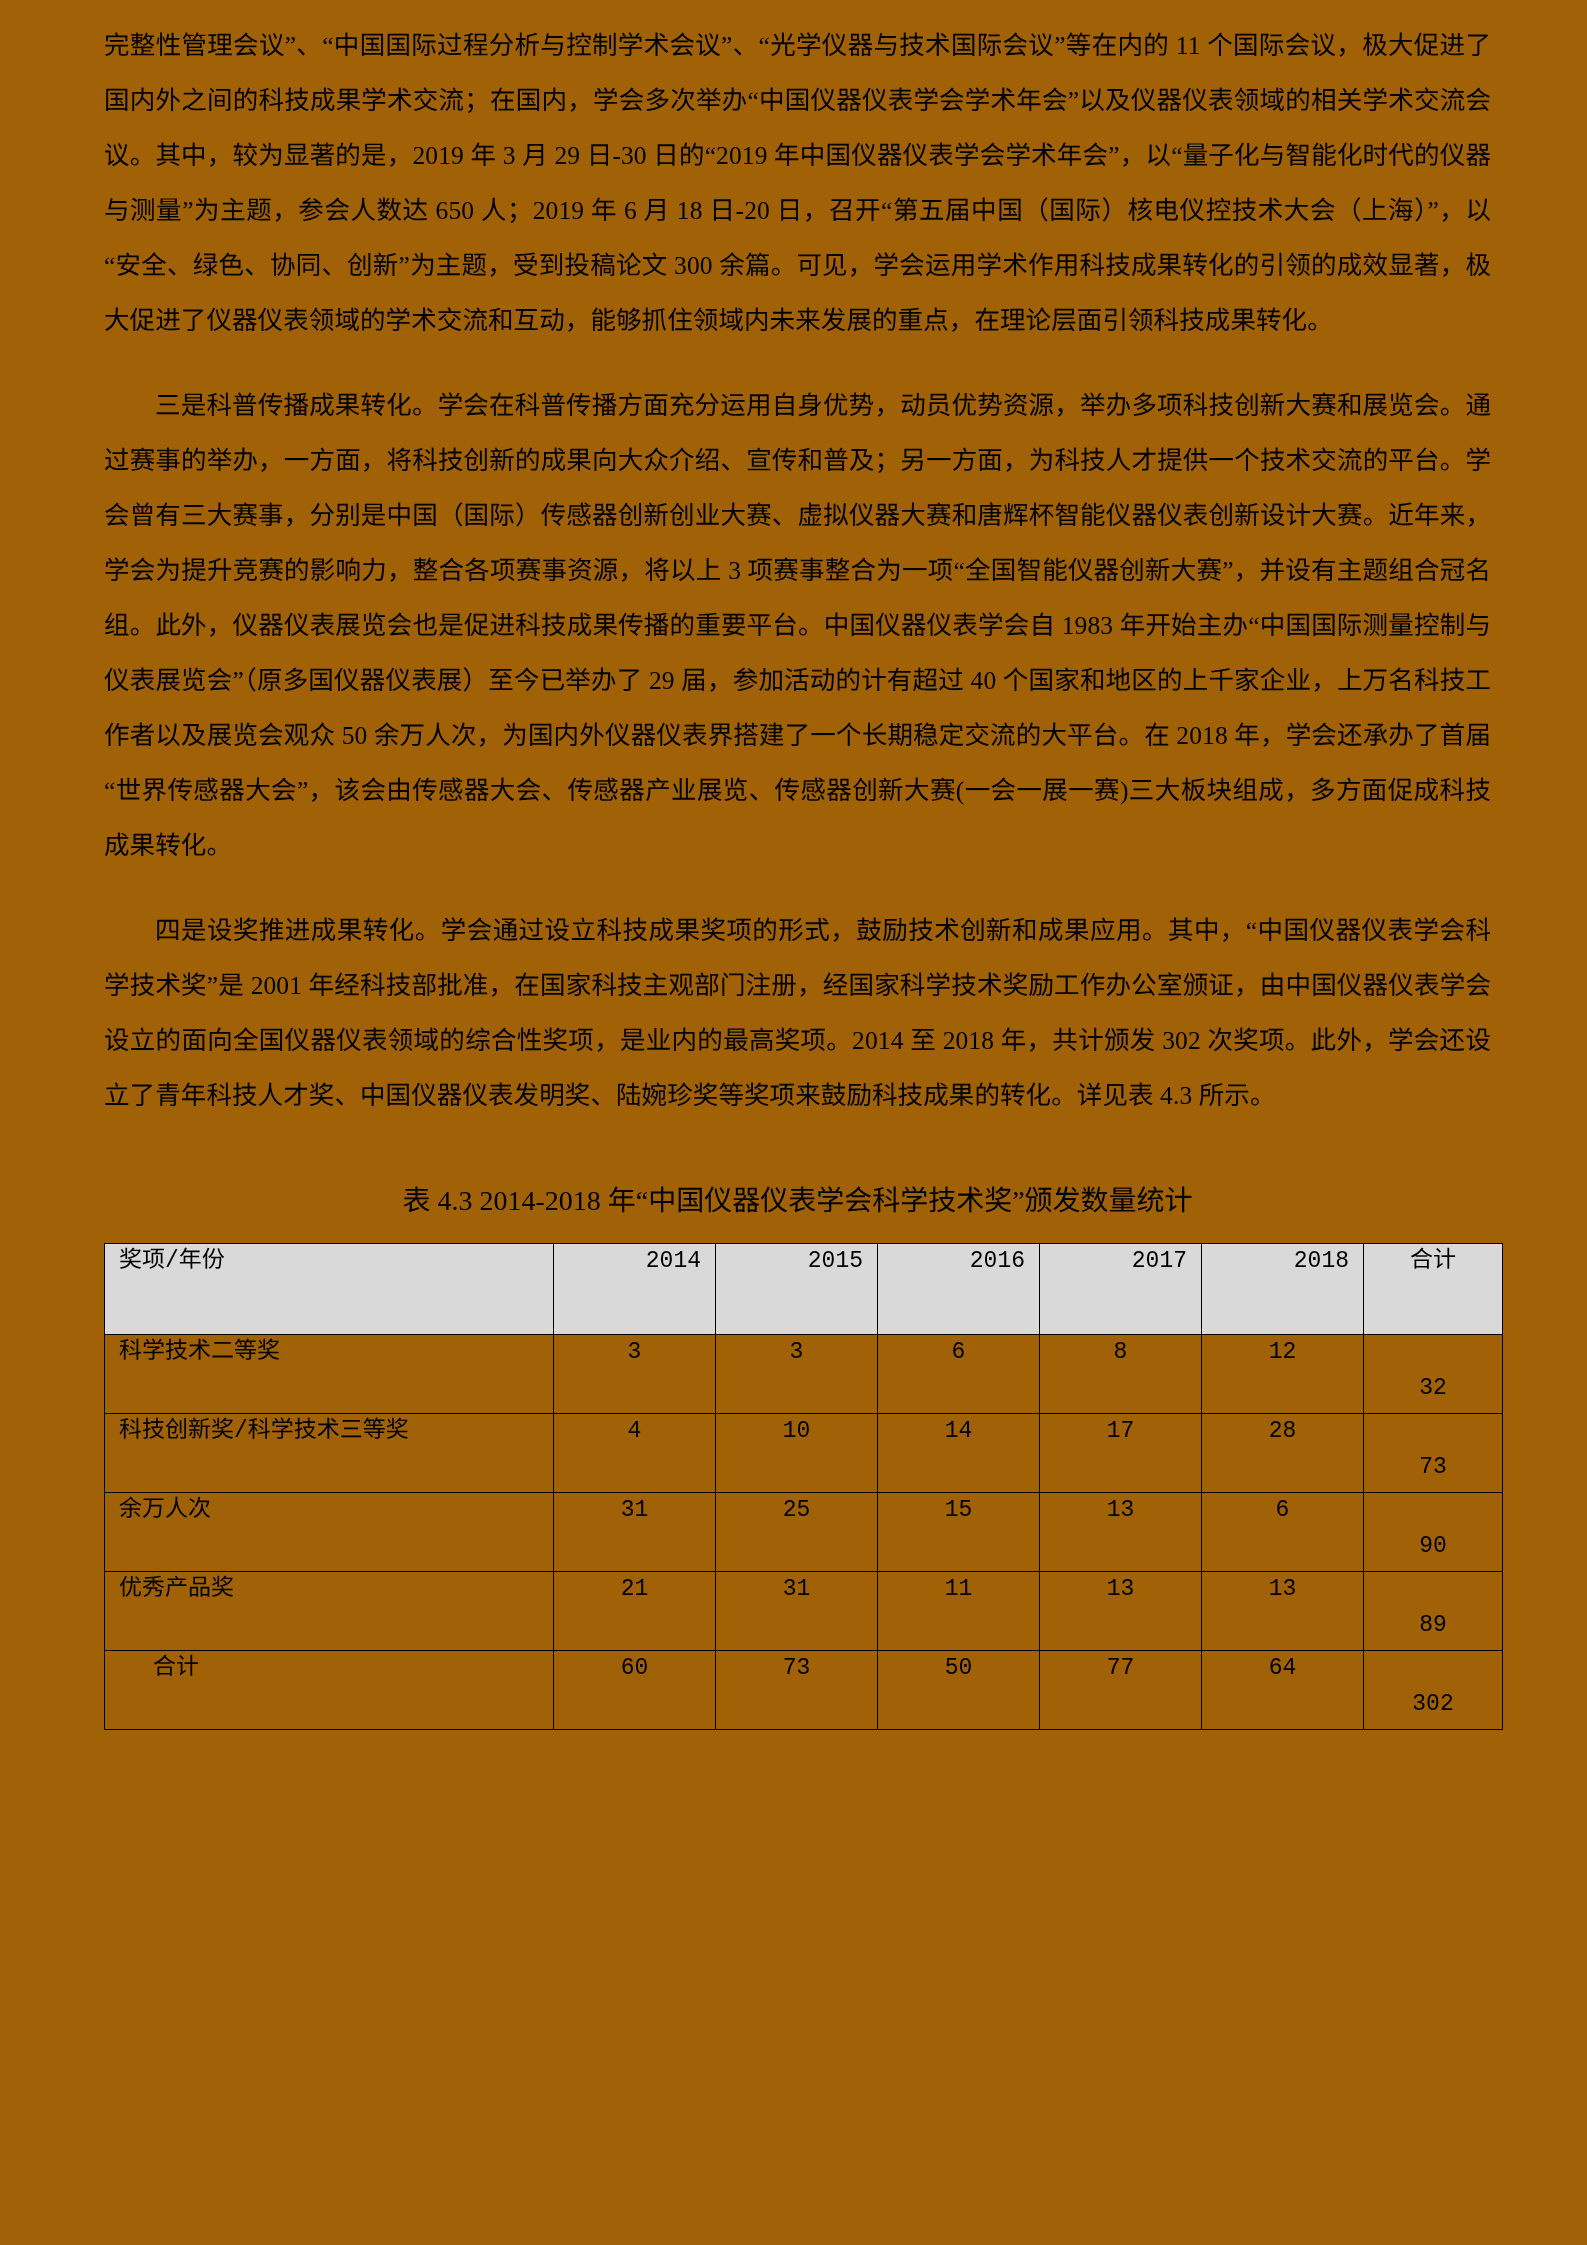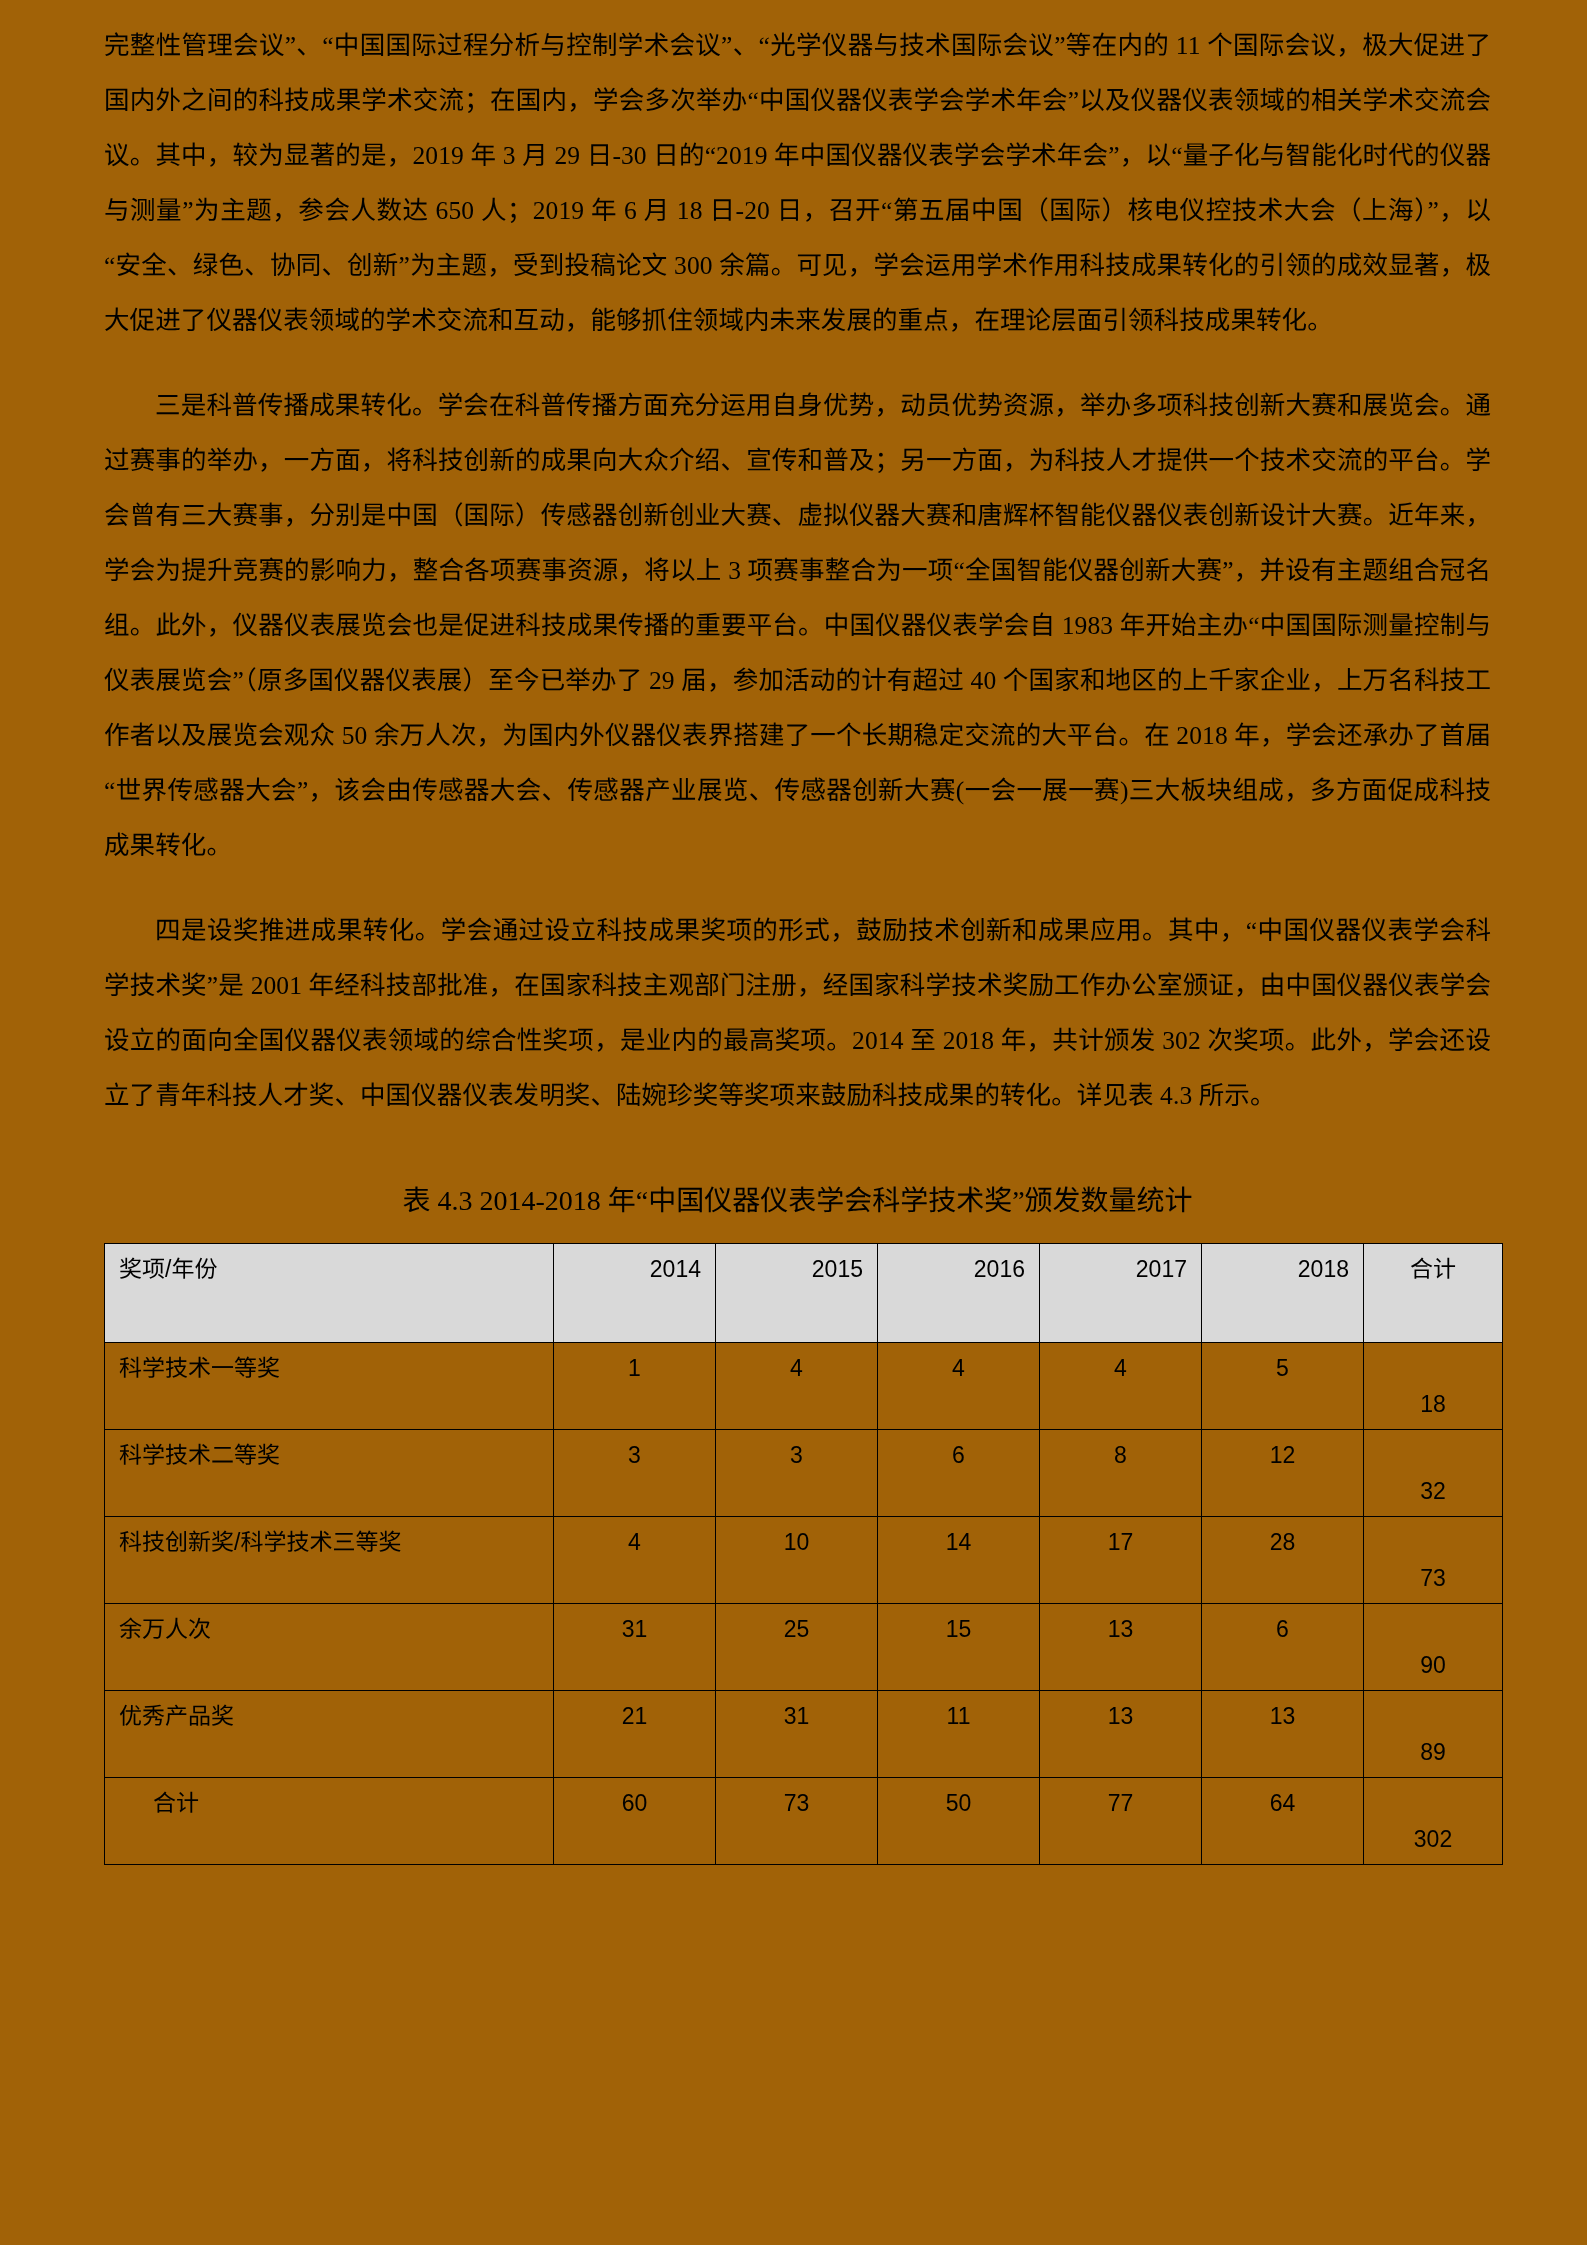--- a/index.html
+++ b/index.html
@@ -49,23 +49,23 @@
     border-collapse: collapse;
     width: 1195px;
     margin: 0 auto;
     table-layout: fixed;
   }
   table.award-table td,
   table.award-table th {
     border: 1.3px solid #000000;
     font-size: 23px;
     font-weight: normal;
-    padding: 10px 14px 46px 14px;
+    padding: 2px 14px 46px 14px;
     vertical-align: top;
-    font-family: Liberation Sans, sans-serif;
+    font-family: Liberation Mono, monospace;
     line-height: 30px;
   }
   table.award-table thead th {
     background: #d9d9d9;
     padding-bottom: 58px;
   }
   .col-label { width: 420px; text-align: left; padding-left: 48px; }
   .col-year  { width: 133px; text-align: right; }
   .col-total { width: 110px; text-align: center; }
   thead th.col-total {
@@ -106,29 +106,20 @@
         <th class="col-year">2014</th>
         <th class="col-year">2015</th>
         <th class="col-year">2016</th>
         <th class="col-year">2017</th>
         <th class="col-year">2018</th>
         <th class="col-total">合计</th>
       </tr>
     </thead>
     <tbody>
       <tr>
-        <td class="col-label">科学技术一等奖</td>
-        <td class="col-year">1</td>
-        <td class="col-year">4</td>
-        <td class="col-year">4</td>
-        <td class="col-year">4</td>
-        <td class="col-year">5</td>
-        <td class="col-total">18</td>
-      </tr>
-      <tr>
         <td class="col-label">科学技术二等奖</td>
         <td class="col-year">3</td>
         <td class="col-year">3</td>
         <td class="col-year">6</td>
         <td class="col-year">8</td>
         <td class="col-year">12</td>
         <td class="col-total">32</td>
       </tr>
       <tr>
         <td class="col-label">科技创新奖/科学技术三等奖</td>

